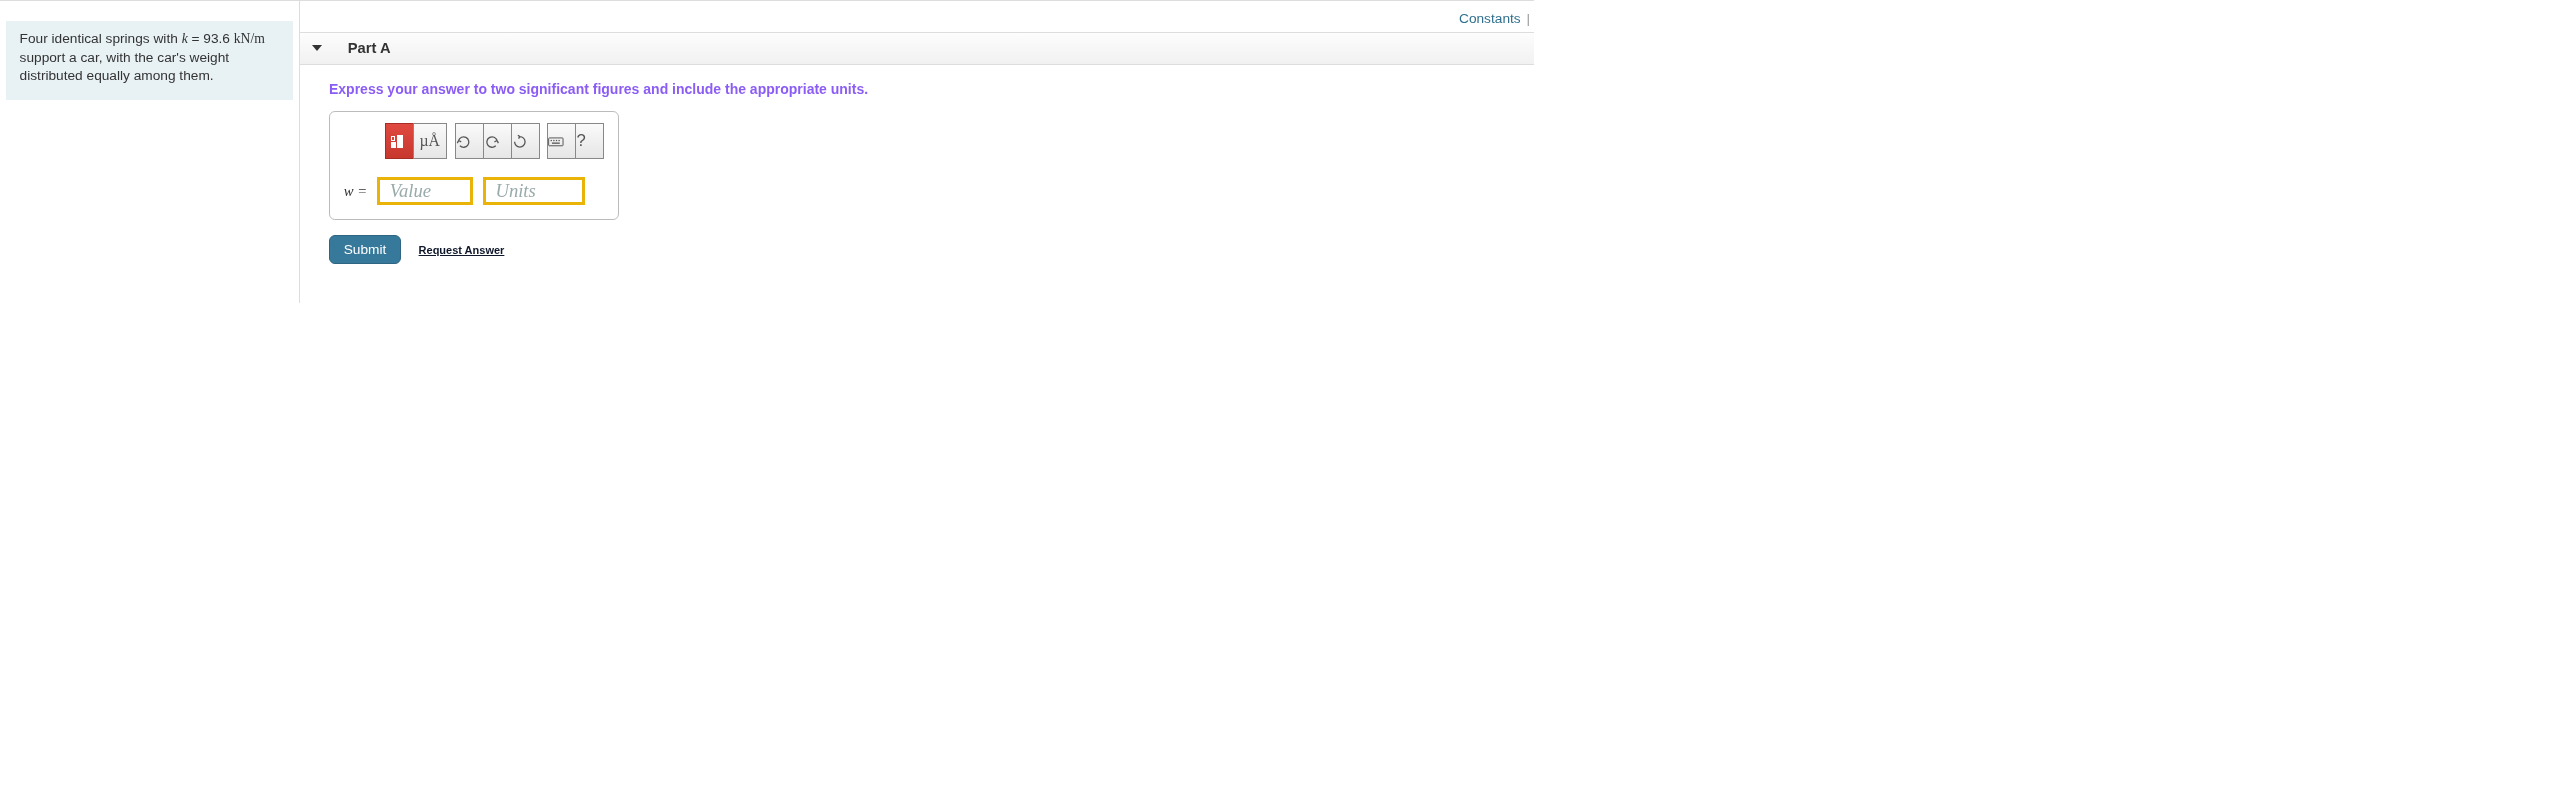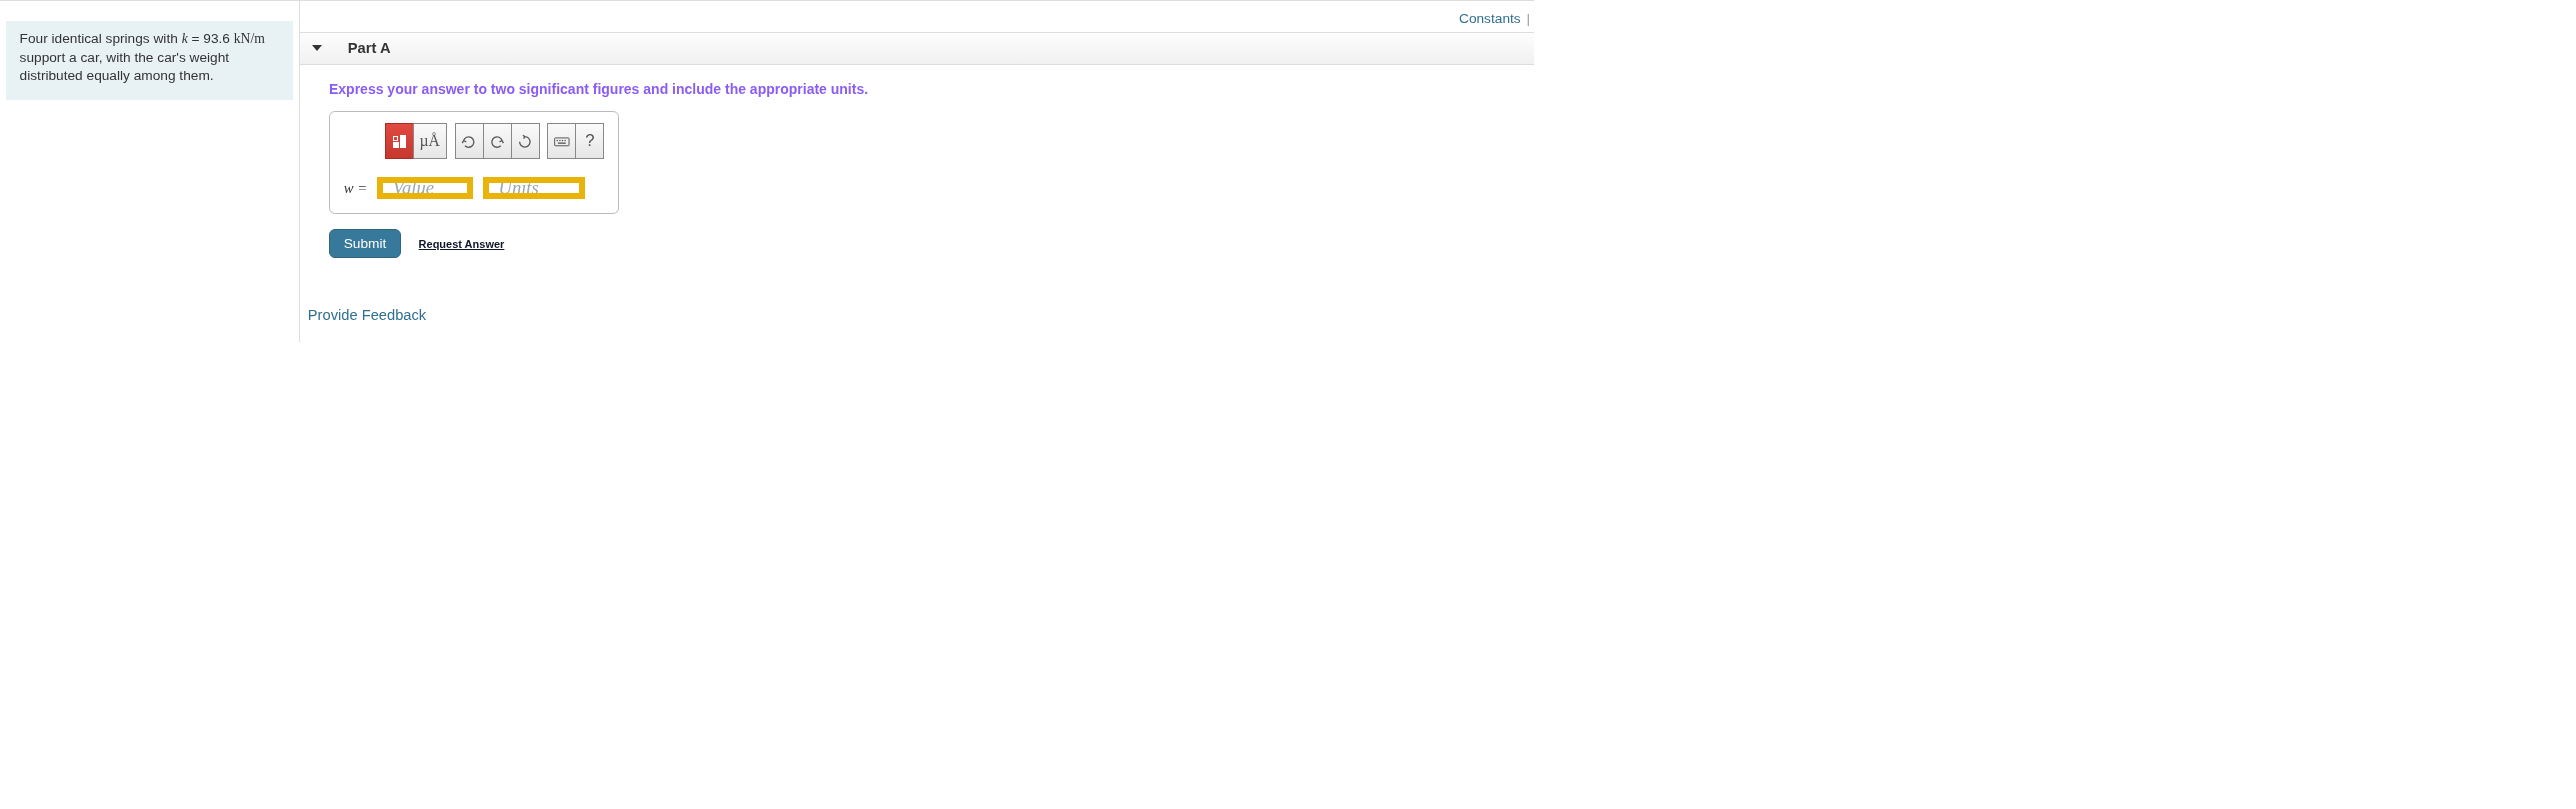--- a/index.html
+++ b/index.html
@@ -92,21 +92,20 @@
     margin-bottom: 17.6px;
     margin-left: 41px;
   }
   .tb-btn {
     height: 36px;
     min-width: 29px;
     border: 1px solid #888;
     background: linear-gradient(#fafafa, #e6e6e6);
     display: flex;
     align-items: center;
-    justify-content: center;
     cursor: pointer;
     font-size: 13.7px;
     color: #333;
   }
   .tb-btn + .tb-btn { margin-left: -1px; }
   .tb-group-red {
     background: linear-gradient(#e0493f, #c7382f);
     border-color: #a82c24;
     color: #fff;
     padding: 0 4.9px;
@@ -123,22 +122,22 @@
     display: flex;
     align-items: center;
     gap: 9.8px;
   }
   .var-label {
     font-style: italic;
     font-family: Georgia, 'Times New Roman', serif;
     font-size: 14.7px;
   }
   .val-input, .unit-input {
-    height: 22px;
-    border: 6px solid #eab308;
+    height: 28px;
+    border: 3px solid #eab308;
     padding: 0 9.8px;
     font-family: Georgia, 'Times New Roman', serif;
     font-style: italic;
     font-size: 18.6px;
     color: #333;
     background: #fff;
   }
   .val-input { width: 96px; }
   .unit-input { width: 102px; }
   .val-input::placeholder, .unit-input::placeholder { color: #9aa; font-style: italic; }
@@ -257,18 +256,15 @@
           <input class="unit-input" type="text" placeholder="Units" style="">
         </div>
       </div>
 
       <div class="actions">
         <button class="submit-btn">Submit</button>
         <span class="link-btn">Request Answer</span>
       </div>
     </div>
 
-    <div style="padding-left:7.8px;">
-      <span class="feedback-link">Provide Feedback</span>
-    </div>
   </div>
 </div>
 
 
 </body></html>

